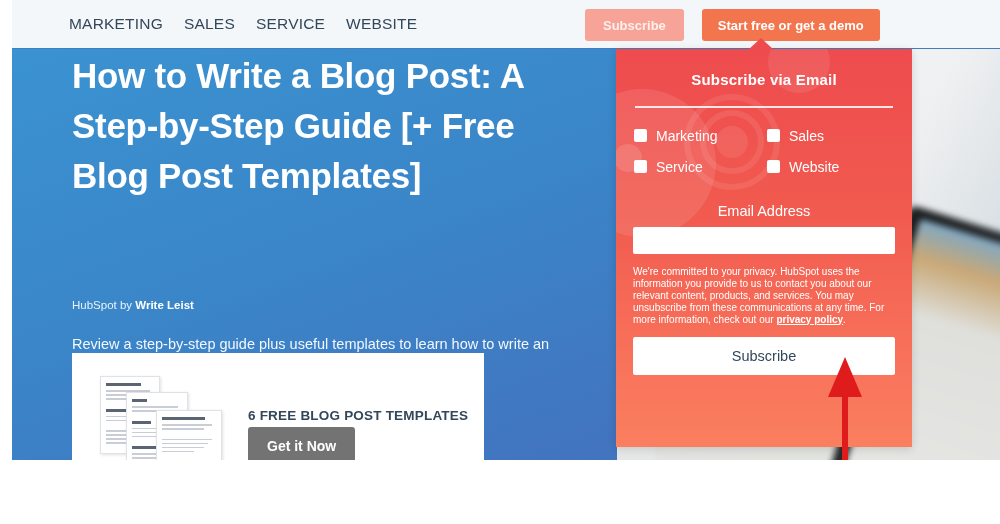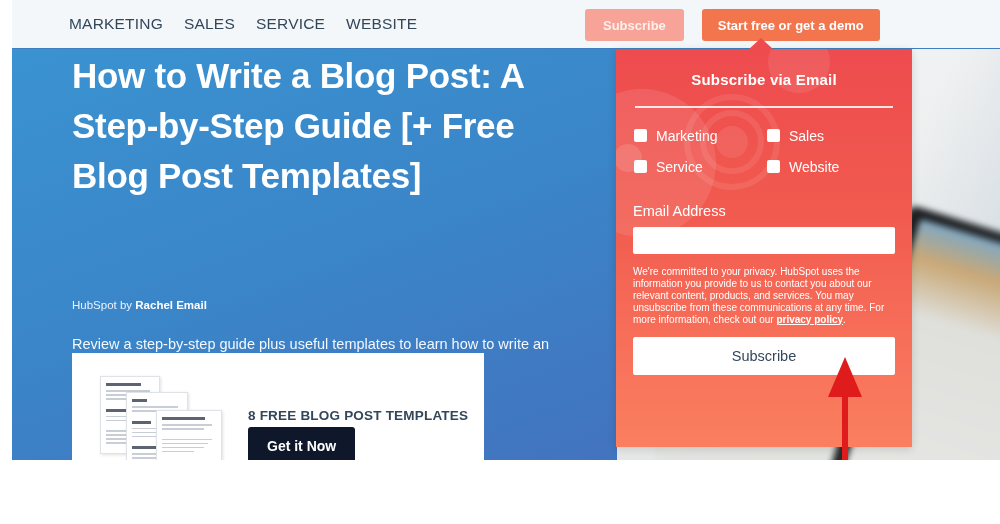--- a/index.html
+++ b/index.html
@@ -172,21 +172,21 @@
   }
   #offer-sub {
     font-size: 13px;
     color: #4a5568;
     line-height: 21px;
     width: 200px;
     margin-bottom: 11px;
   }
   #offer-cta {
     display: inline-flex; align-items: center; justify-content: center;
-    background: #0f172a;
+    background: #737373;
     color: #fff;
     font-size: 14px;
     font-weight: bold;
     border: none; border-radius: 3px;
     padding: 11px 19px;
     cursor: pointer;
     font-family: "Liberation Sans", sans-serif;
   }
 
   
@@ -323,20 +323,21 @@
   }
   .cb-label {
     color: #ffffff;
     font-size: 14px;
   }
   #email-label {
     color: #ffffff;
     font-size: 14.5px;
     margin-top: 28px;
     margin-bottom: 8px;
+    text-align: center;
   }
   #email-input {
     width: 100%;
     height: 27px;
     background: #ffffff;
     border: none; outline: none;
     border-radius: 2px;
     padding: 0 8px;
     font-size: 13px;
     font-family: "Liberation Sans", sans-serif;
@@ -404,21 +405,21 @@
     <div id="laptop-base"></div>
     <div id="laptop-screen"></div>
     <div id="laptop-inner"></div>
   </div>
 
   <div id="hero">
 
     <h1 id="hero-title">How to Write a Blog Post: A Step-by-Step Guide [+ Free Blog Post Templates]</h1>
 
     <div id="byline">
-      <span>HubSpot by </span><b>Rachel Email</b>
+      <span>HubSpot by </span><b>Write Leist</b>
     </div>
 
     <p id="hero-desc">Review a step-by-step guide plus useful templates to learn how to write an effective blog post for your target audience and customers.</p>
 
     <div id="offer-card">
 
       <div id="thumbs">
         <div class="doc doc1">
           <div class="dl head"></div>
           <div class="dl s1"></div>
@@ -466,21 +467,21 @@
           <div class="dl s1"></div>
             <div class="dl s2"></div>
           <div class="dimg"></div>
           <div class="dl s3"></div>
           <div class="dl gap"></div>
           <div class="dl blue"></div>
         </div>
       </div>
 
       <div id="offer-text">
-        <div id="offer-title">8 FREE BLOG POST TEMPLATES</div>
+        <div id="offer-title">6 FREE BLOG POST TEMPLATES</div>
         <button id="offer-cta">Get it Now</button>
       </div>
 
     </div>
   </div>
 
   <div id="popup-arrow"></div>
   <div id="popup">
 
     <div class="deco" id="deco-bigleft"></div>

